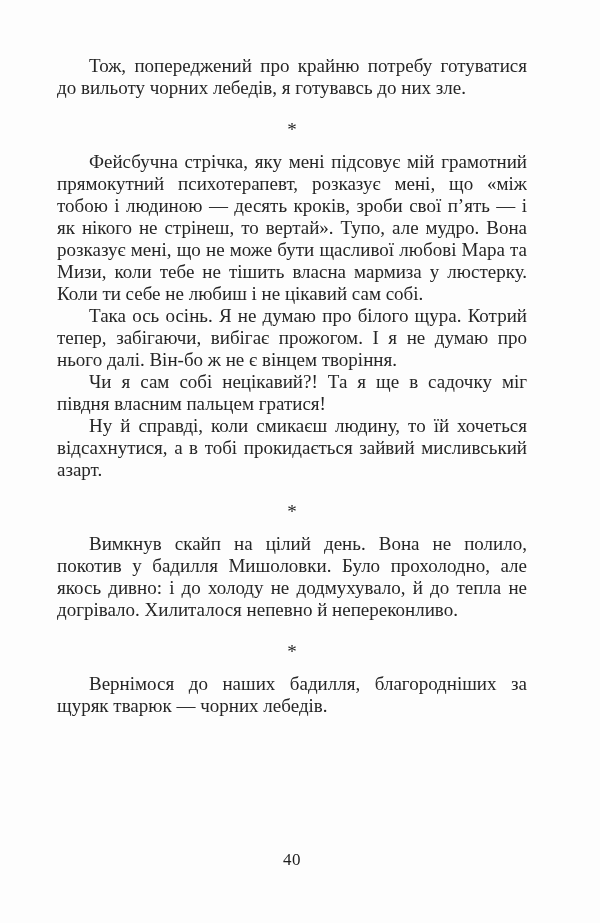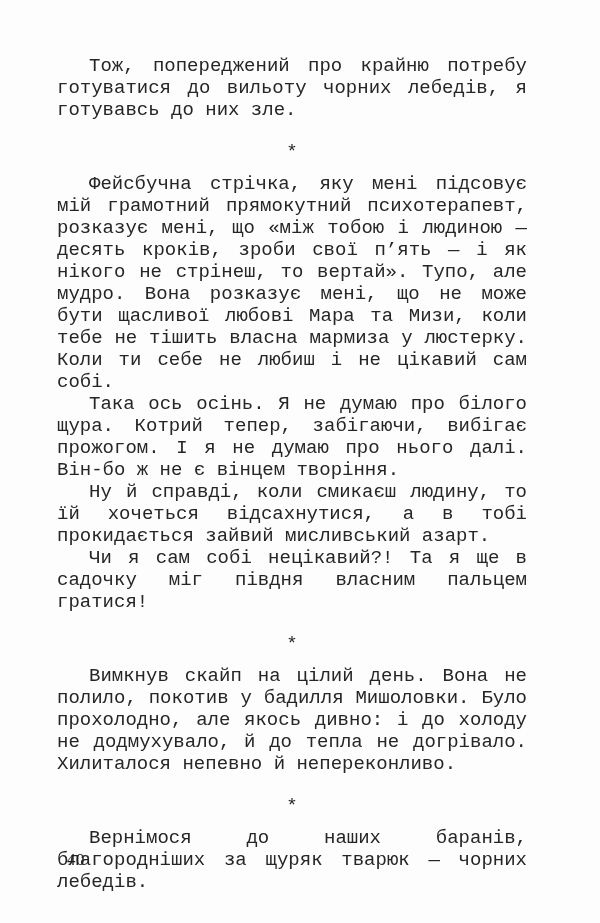--- a/index.html
+++ b/index.html
@@ -23,40 +23,39 @@
   }
   .text-area {
     position: absolute;
     top: 55px;
     left: 57px;
     width: 470px;
     font-size: 19px;
     line-height: 22px;
     text-align: justify;
     text-justify: inter-word;
-    font-family: Liberation Mono, monospace;
   }
   .para {
     margin: 0;
     padding: 0;
     text-indent: 32px;
   }
   .separator {
     margin: 20px 0 10px 0;
     text-align: center;
     text-indent: 0;
     font-size: 19px;
     line-height: 22px;
   }
   .footer {
     position: absolute;
     top: 850px;
-    left: 67px;
+    left: 57px;
     width: 470px;
-    text-align: left;
+    text-align: center;
   }
   .page-num {
     font-size: 17px;
     line-height: 20px;
     letter-spacing: 0.5px;
     color: #1e1e1e;
   }
 </style>
 </head>
 <body style="background: rgb(253, 253, 253);">
@@ -68,36 +67,36 @@
     <p class="para">Тож, попереджений про крайню потребу готуватися до вильоту чорних лебедів, я готувавсь до них зле.</p>
 
     <div class="separator">
       <span>*</span>
     </div>
 
     <p class="para">Фейсбучна стрічка, яку мені підсовує мій грамотний прямокутний психотерапевт, розказує мені, що «між тобою і людиною — десять кроків, зроби свої п’ять — і як нікого не стрінеш, то вертай». Тупо, але мудро. Вона розказує мені, що не може бути щасливої любові Мара та Мизи, коли тебе не тішить власна мармиза у люстерку. Коли ти себе не любиш і не цікавий сам собі.</p>
 
     <p class="para">Така ось осінь. Я не думаю про білого щура. Котрий тепер, забігаючи, вибігає прожогом. І я не думаю про нього далі. Він-бо ж не є вінцем творіння.</p>
 
+    <p class="para">Чи я сам собі нецікавий?! Та я ще в садочку міг півдня власним пальцем гратися!</p>
+
     <p class="para">Ну й справді, коли смикаєш людину, то їй хочеться відсахнутися, а в тобі прокидається зайвий мисливський азарт.</p>
-
-    <p class="para">Чи я сам собі нецікавий?! Та я ще в садочку міг півдня власним пальцем гратися!</p>
 
     <div class="separator">
       <span>*</span>
     </div>
 
     <p class="para">Вимкнув скайп на цілий день. Вона не полило, покотив у бадилля Мишоловки. Було прохолодно, але якось дивно: і до холоду не додмухувало, й до тепла не догрівало. Хилиталося непевно й непереконливо.</p>
 
 
     <div class="separator">
       <span>*</span>
     </div>
 
-    <p class="para">Вернімося до наших баранів, благородніших за щуряк тварюк — чорних лебедів.</p>
+    <p class="para">Вернімося до наших бадилля, благородніших за щуряк тварюк — чорних лебедів.</p>
 
 
   </div>
 
   <div class="footer">
     <span class="page-num">40</span>
   </div>
 
 </div>
 

